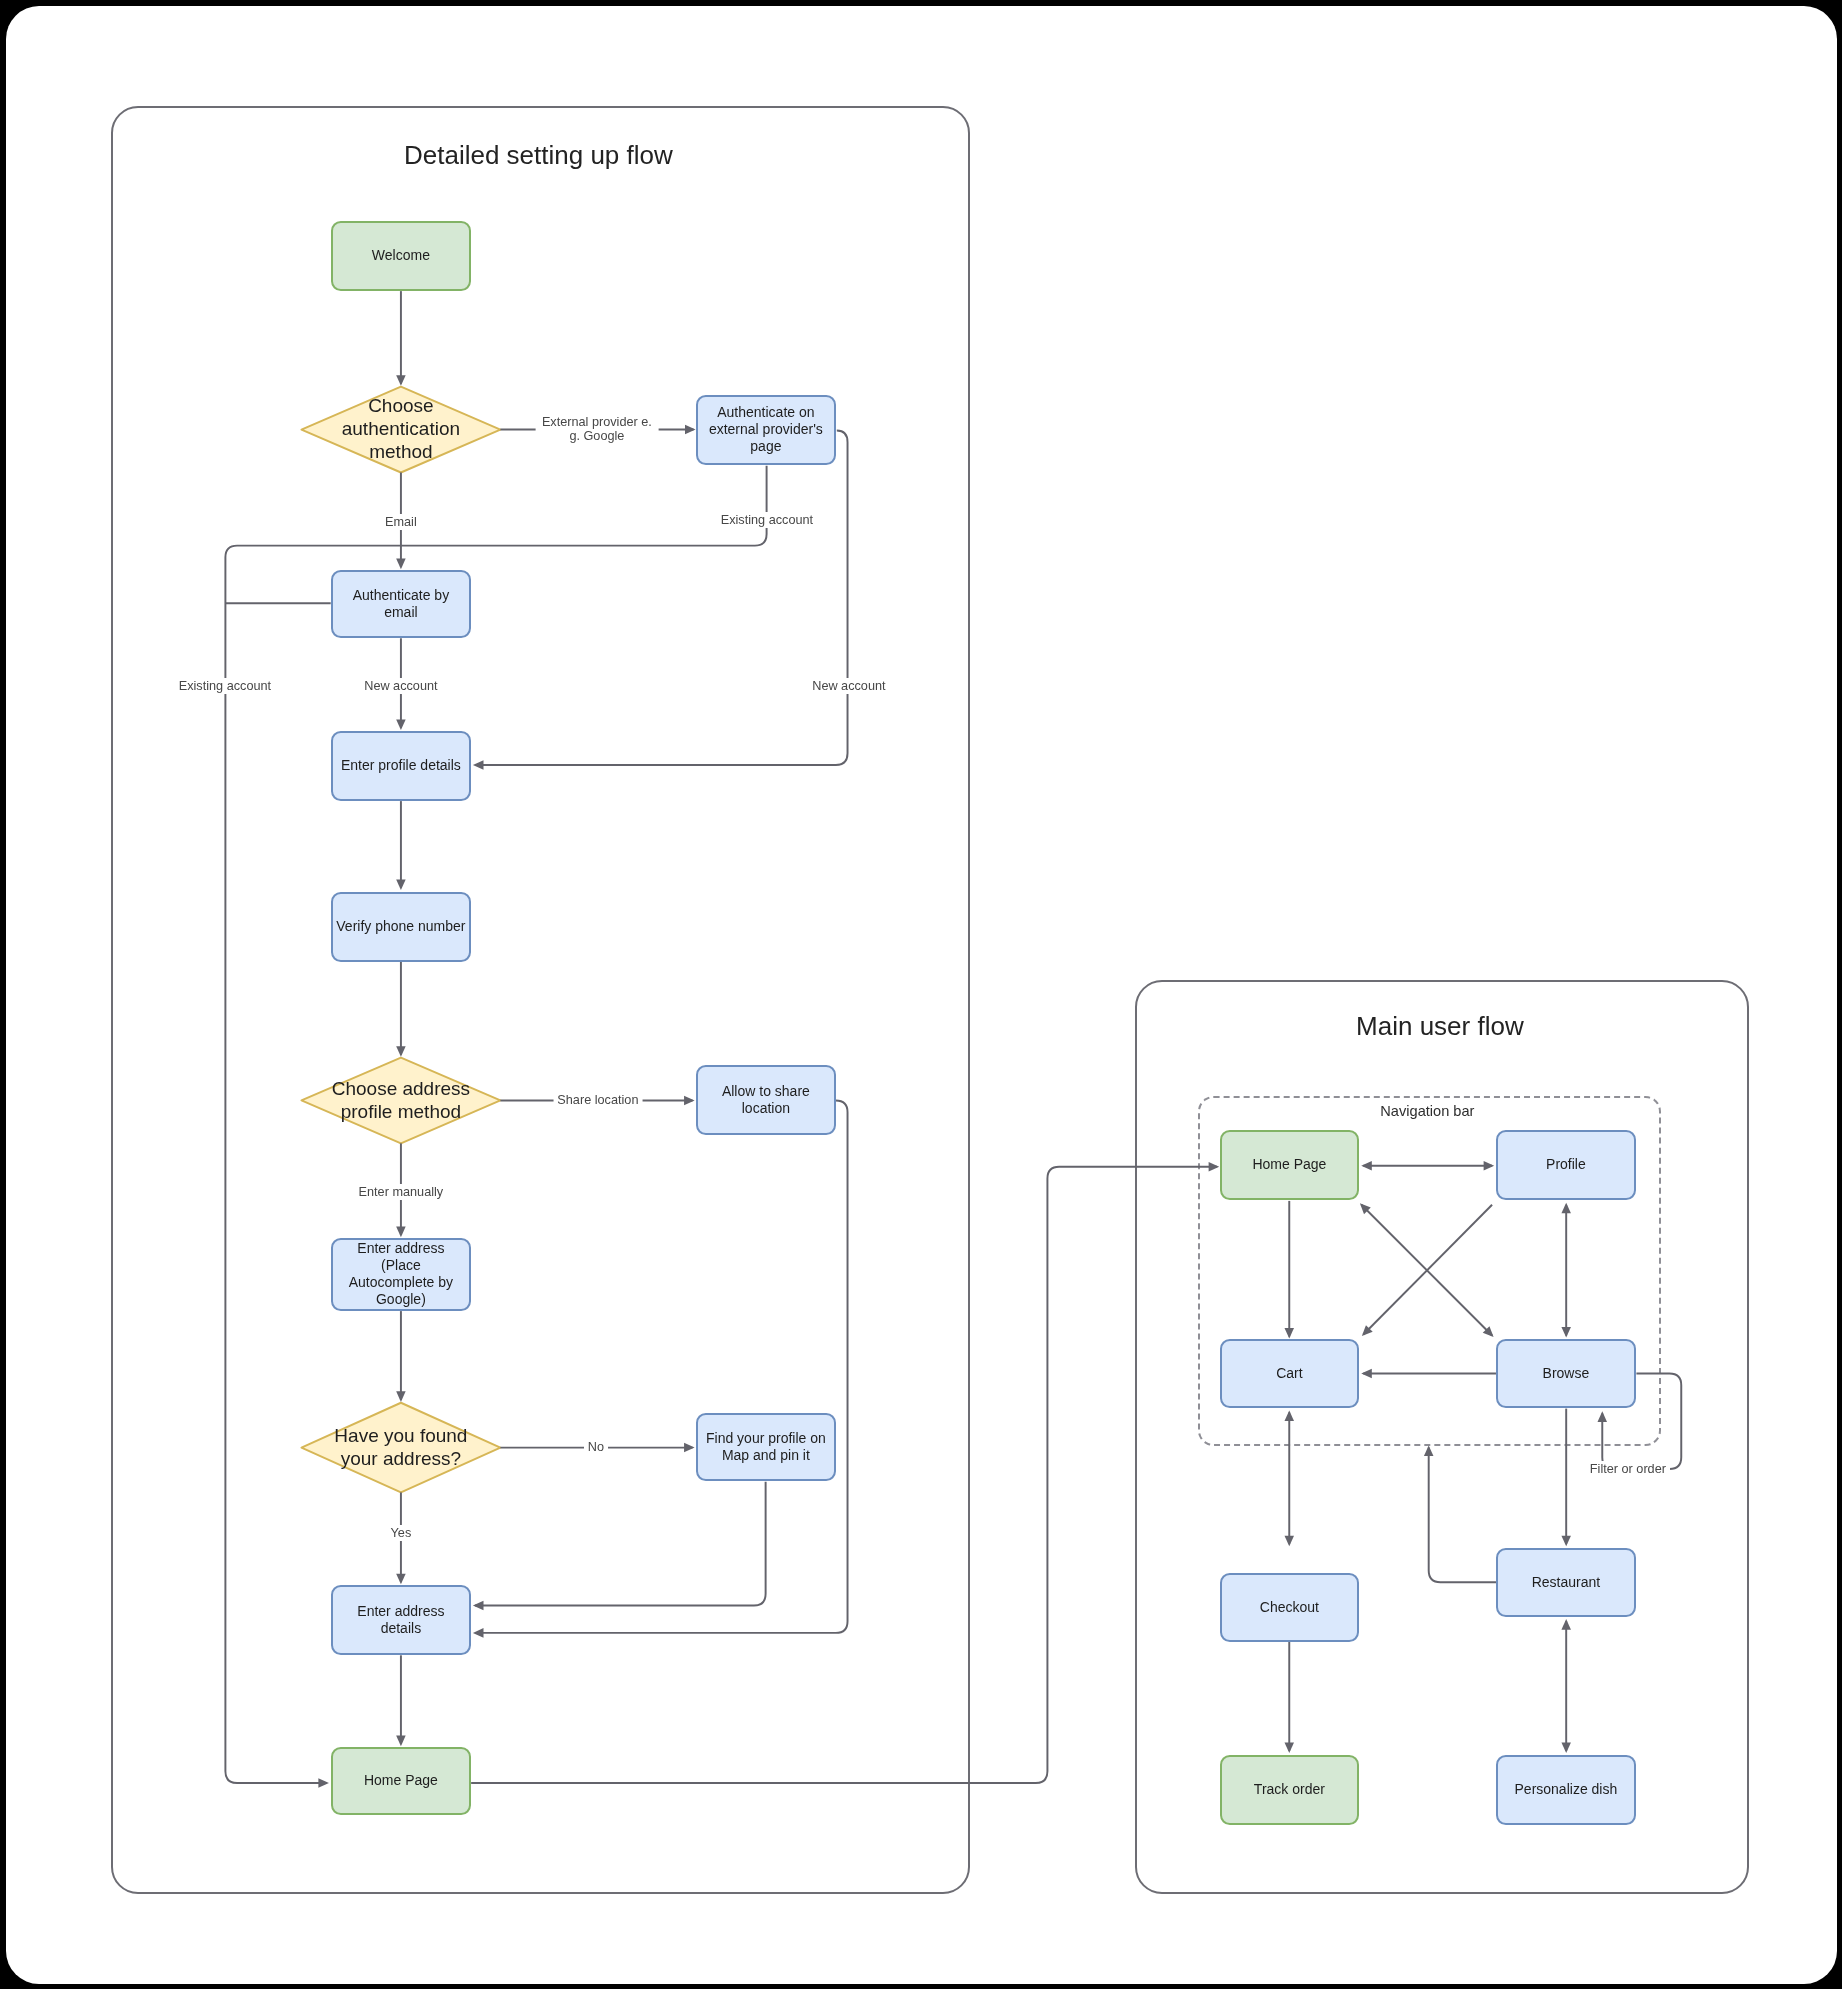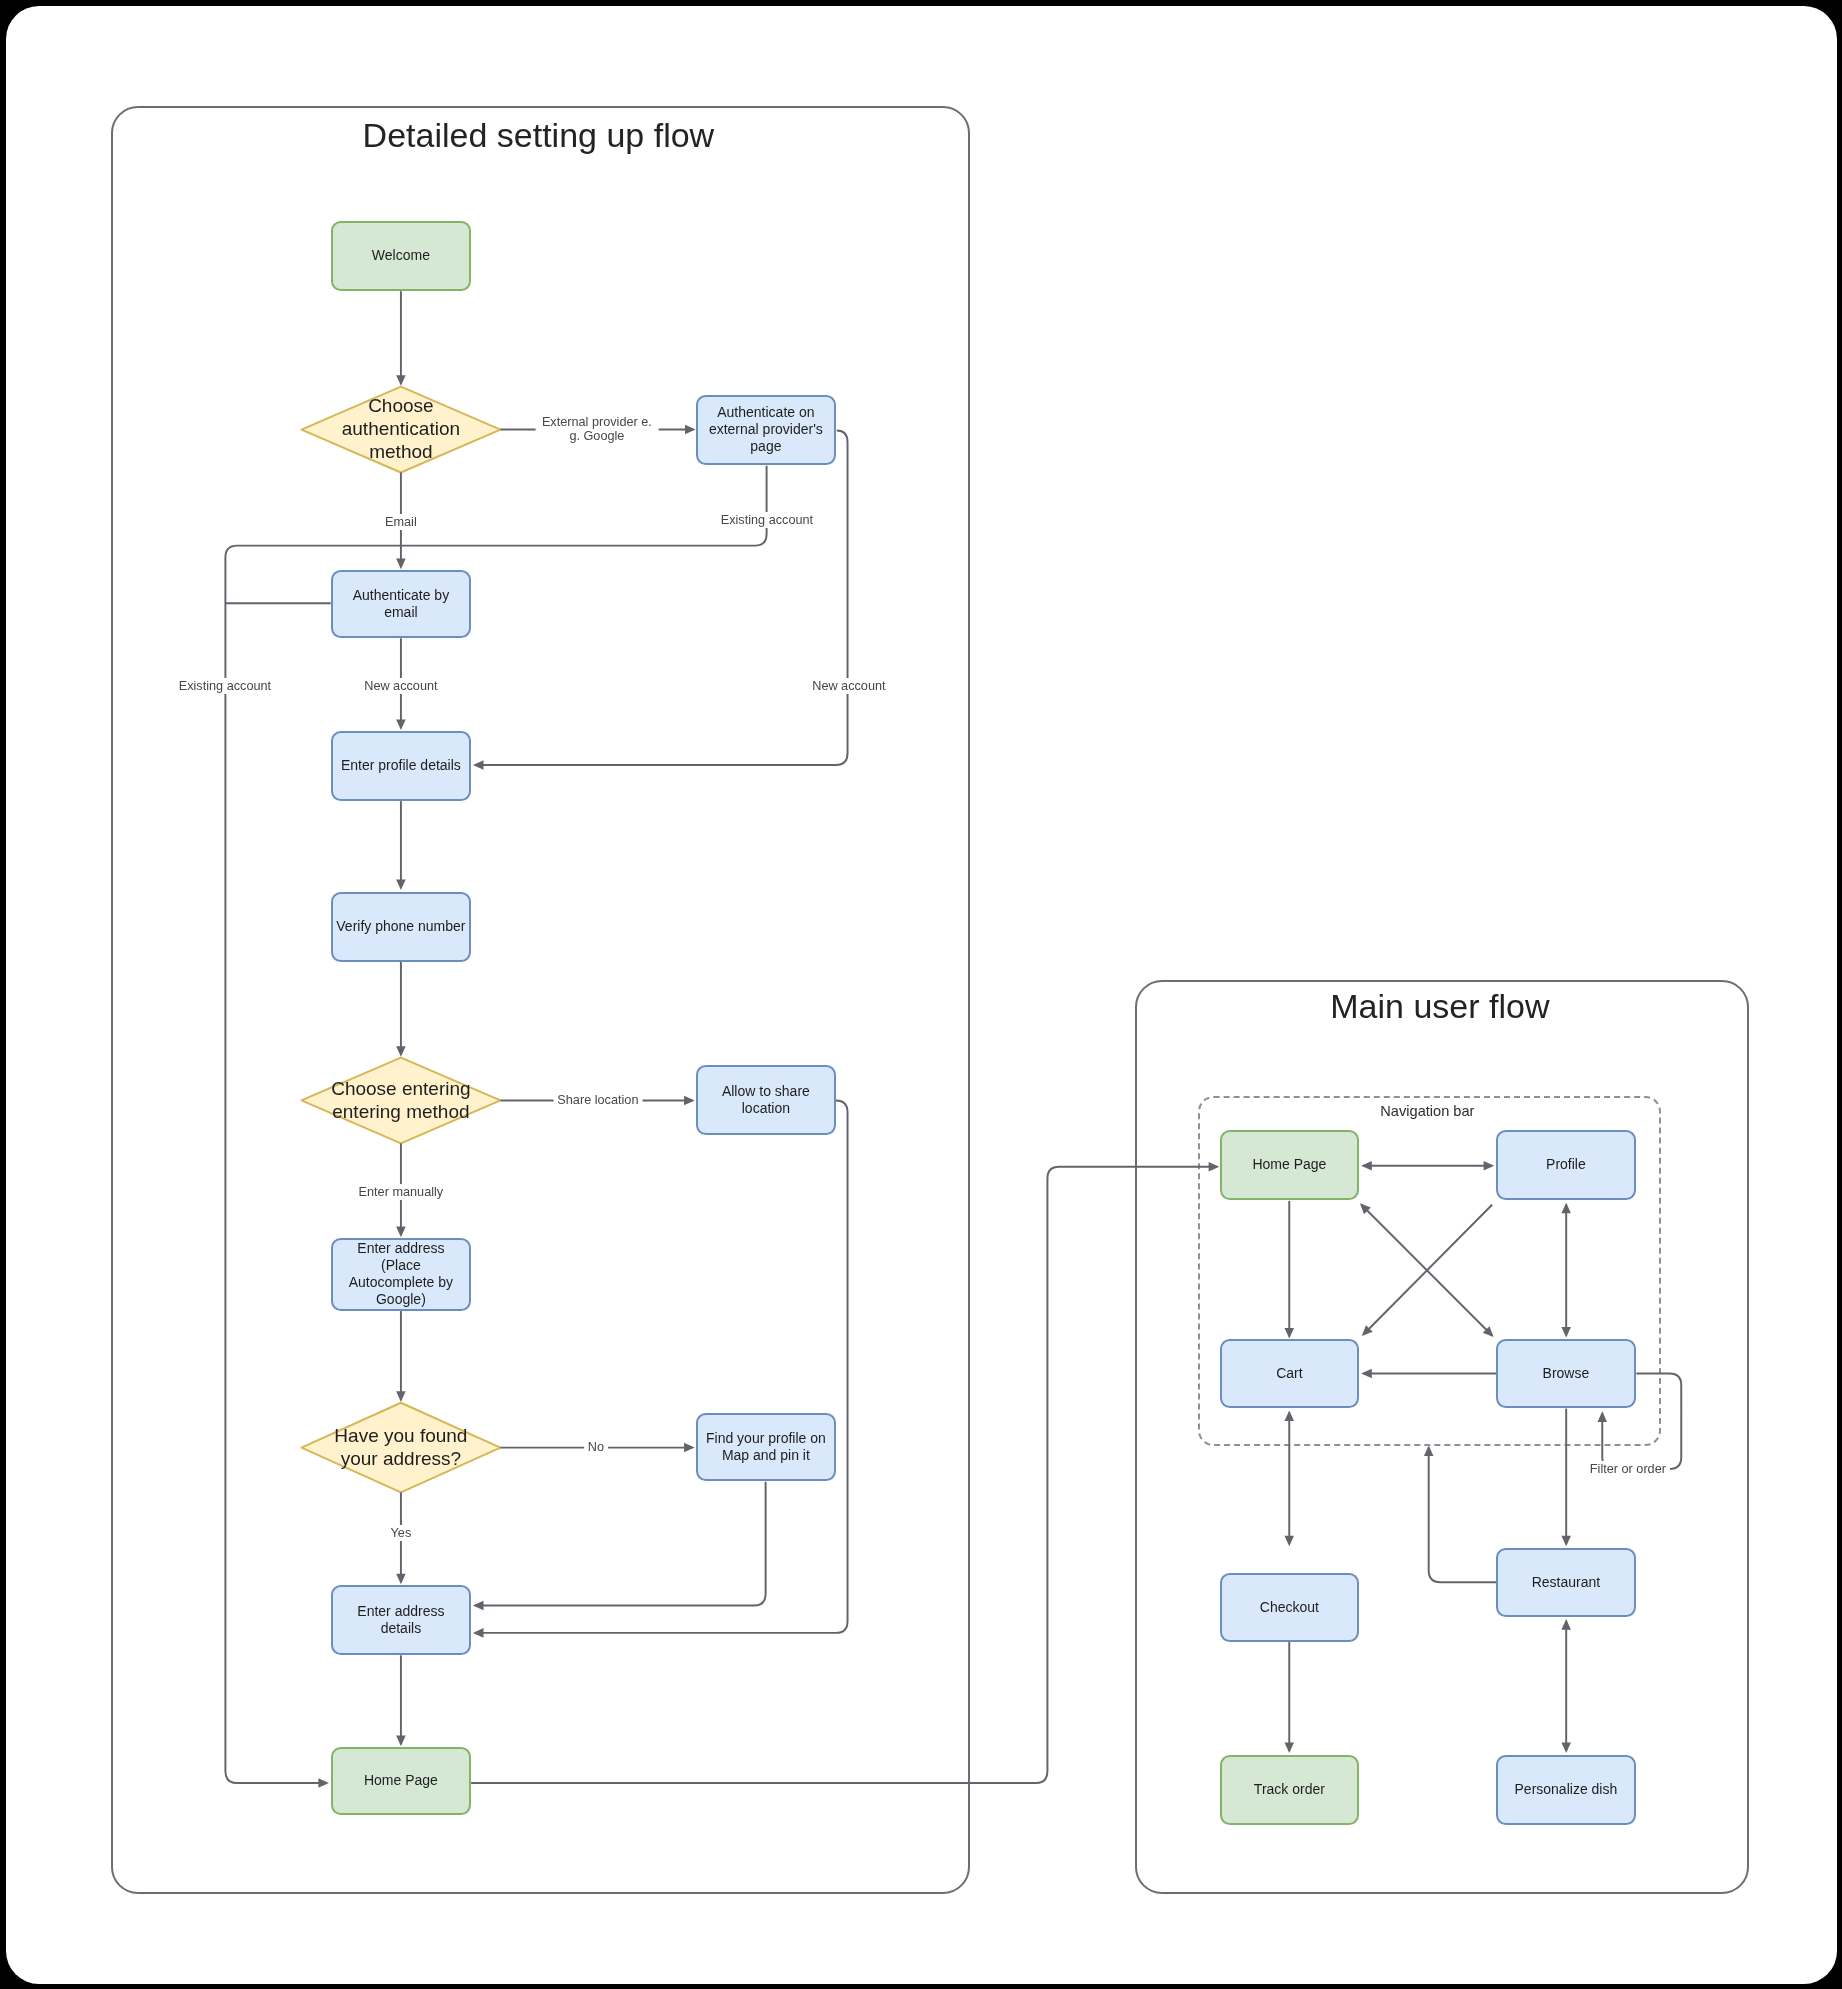--- a/index.html
+++ b/index.html
@@ -3,21 +3,21 @@
 <meta charset="utf-8">
 <style>
   html,body{margin:0;padding:0;background:#000;}
   #stage{position:relative;width:1842px;height:1990px;background:#000;overflow:hidden;
          font-family:"Liberation Sans",sans-serif;}
   #surface{position:absolute;left:5.9px;top:5.9px;width:1831px;height:1978px;background:#ffffff;border-radius:33px;}
 
   .panel{position:absolute;border:2px solid #6d6d74;border-radius:27px;background:transparent;}
   #panel-setup{left:105px;top:100px;width:855px;height:1784px;}
   #panel-main{left:1129px;top:974px;width:610px;height:910px;}
-  .panel-title{position:absolute;text-align:center;font-size:34px;color:#232323;}
+  .panel-title{position:absolute;text-align:center;font-size:26px;color:#232323;margin-top:24px;}
   #title-setup{left:105px;top:110px;width:855px;}
   #title-main{left:1129px;top:981px;width:610px;}
 
   #navbar{position:absolute;left:1192px;top:1090px;width:459px;height:346px;border:2px dashed #8f8f96;border-radius:15.6px;}
   #navbar-label{position:absolute;left:1192px;top:1097px;width:459px;text-align:center;font-size:14.6px;color:#2e2e2e;}
 
   svg.wires{position:absolute;left:0;top:0;}
   .edge{fill:none;stroke:#63636b;stroke-width:2;marker-end:url(#arrow);}
   .edge.both{marker-start:url(#arrow);}
   .edge.none{marker-end:none;}
@@ -157,21 +157,21 @@
         <span>Find your profile on Map and pin it</span>
       </div>
     <div class="node blue" id="n-address-details">
         <span>Enter address details</span>
       </div>
     <div class="node green" id="n-home-setup">
         <span>Home Page</span>
       </div>
 
     <div class="dlabel" id="dl-choose-auth">Choose authentication method</div>
-    <div class="dlabel" id="dl-choose-address">Choose entering entering method</div>
+    <div class="dlabel" id="dl-choose-address">Choose address profile method</div>
     <div class="dlabel" id="dl-found-address">Have you found your address?</div>
 
     <div class="node green" id="n-home-main">
         <span>Home Page</span>
       </div>
     <div class="node blue" id="n-profile">
         <span>Profile</span>
       </div>
     <div class="node blue" id="n-cart">
         <span>Cart</span>

